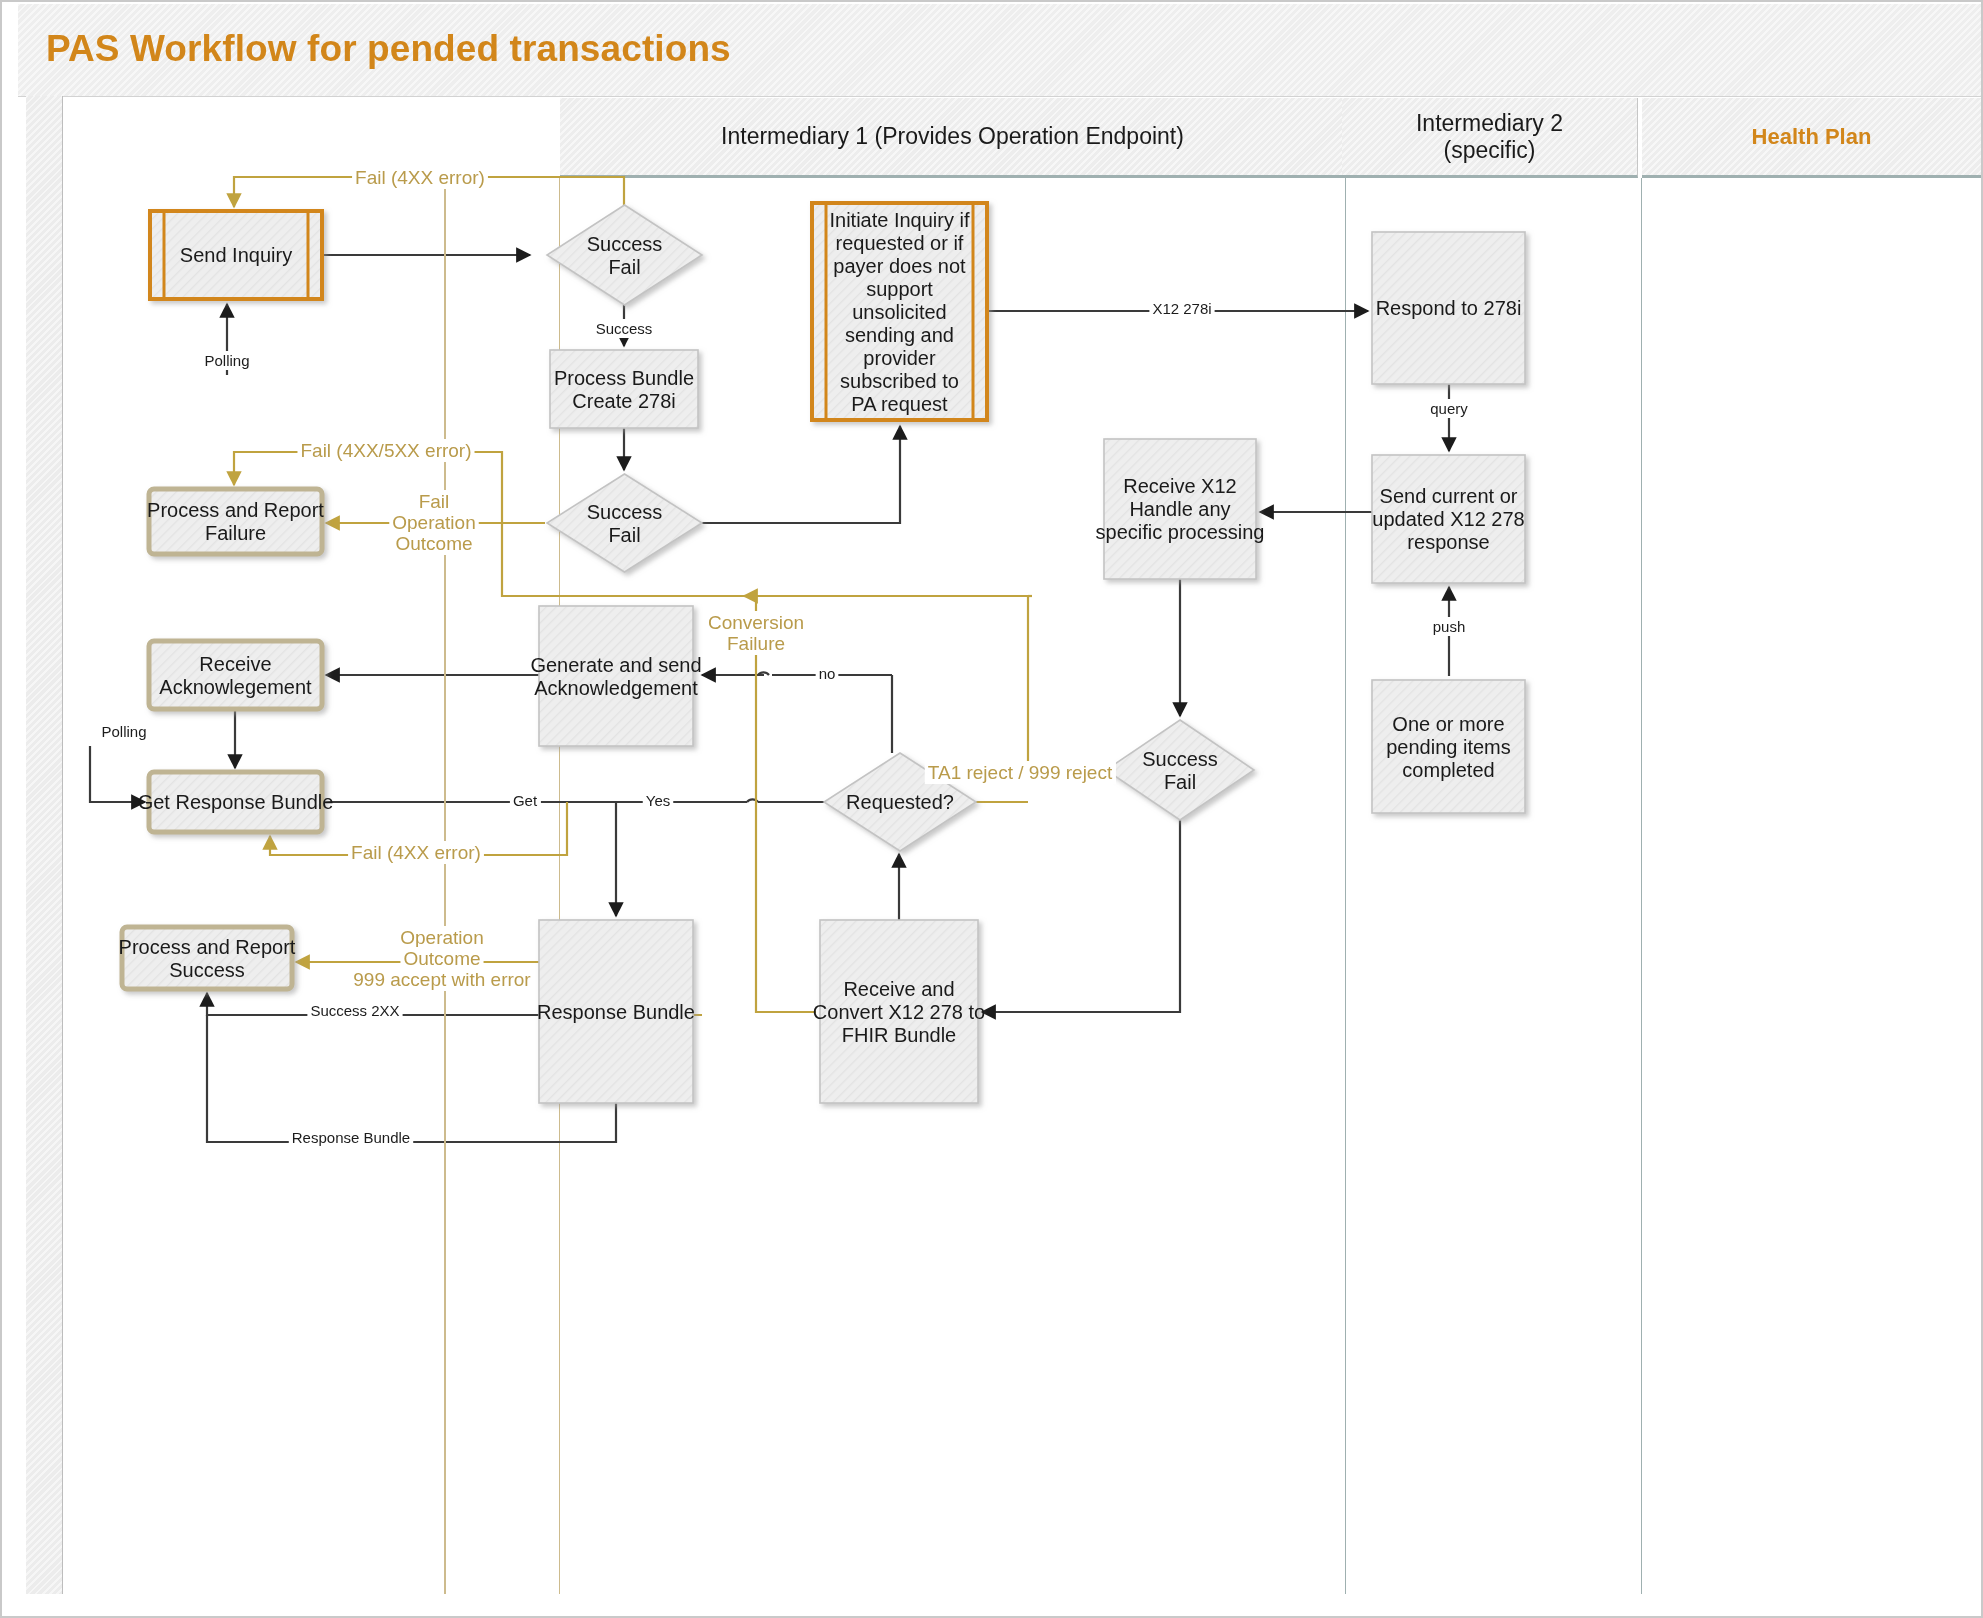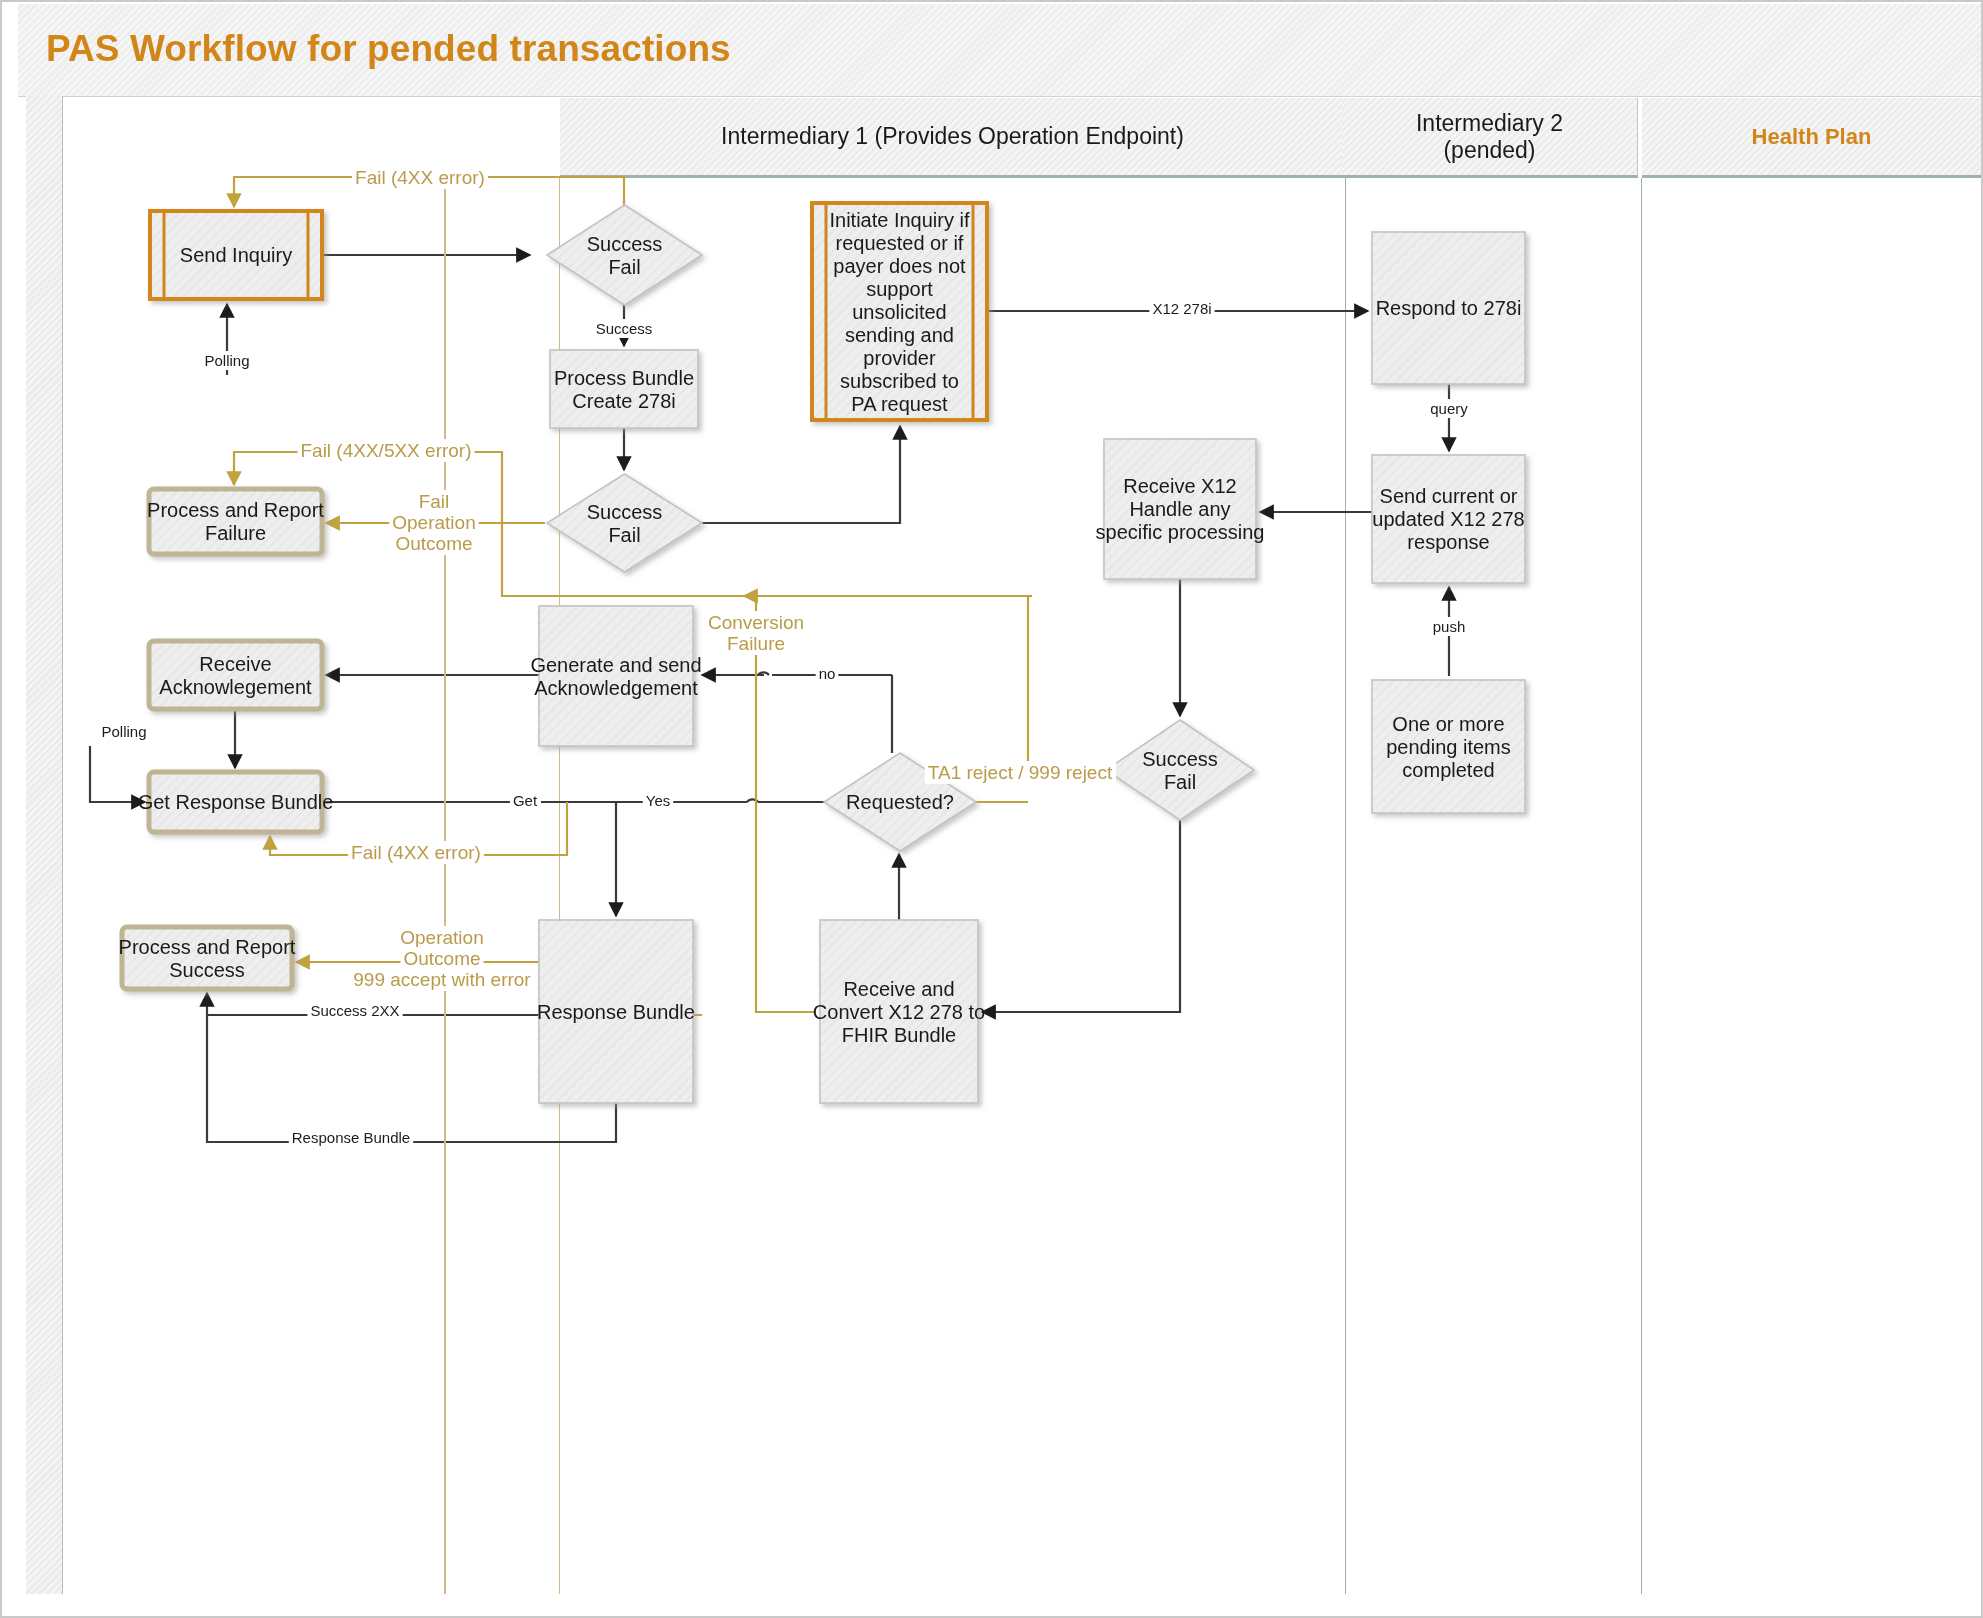--- a/index.html
+++ b/index.html
@@ -52,21 +52,21 @@
   </div>
 
   <div id="left-rail"></div>
 
   <div class="lane-head plain" id="lane-head-1">
     <span>Intermediary 1 (Provides Operation Endpoint)</span>
   </div>
   <div class="lane-head plain" id="lane-head-2">
     <span>
       <span>Intermediary 2</span><br>
-      <span>(pended)</span>
+      <span>(specific)</span>
     </span>
   </div>
   <div class="lane-head accent" id="lane-head-3">
     <span>Health Plan</span>
   </div>
 
   <div class="lane-body" id="lane-body-0"></div>
   <div class="lane-body" id="lane-body-1"></div>
   <div class="lane-body" id="lane-body-2"></div>
   <div class="lane-body" id="lane-body-3"></div>

